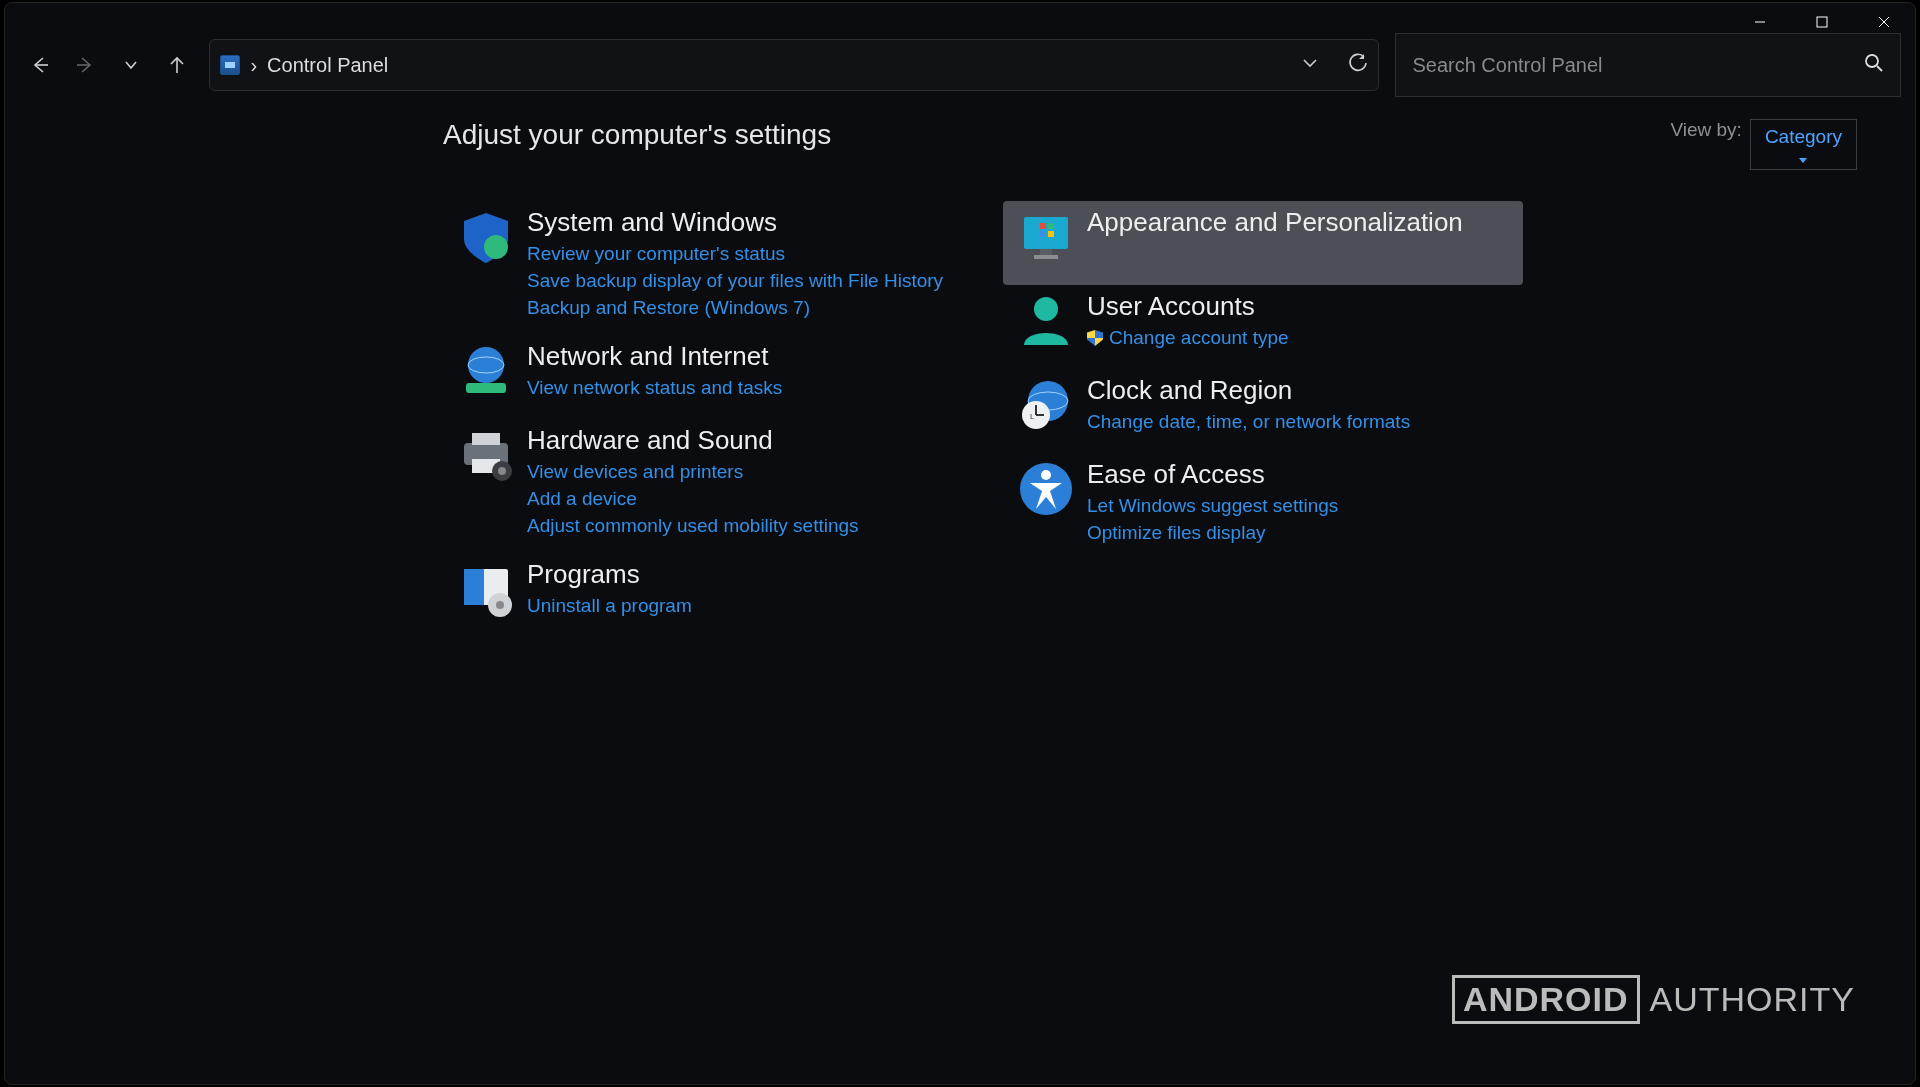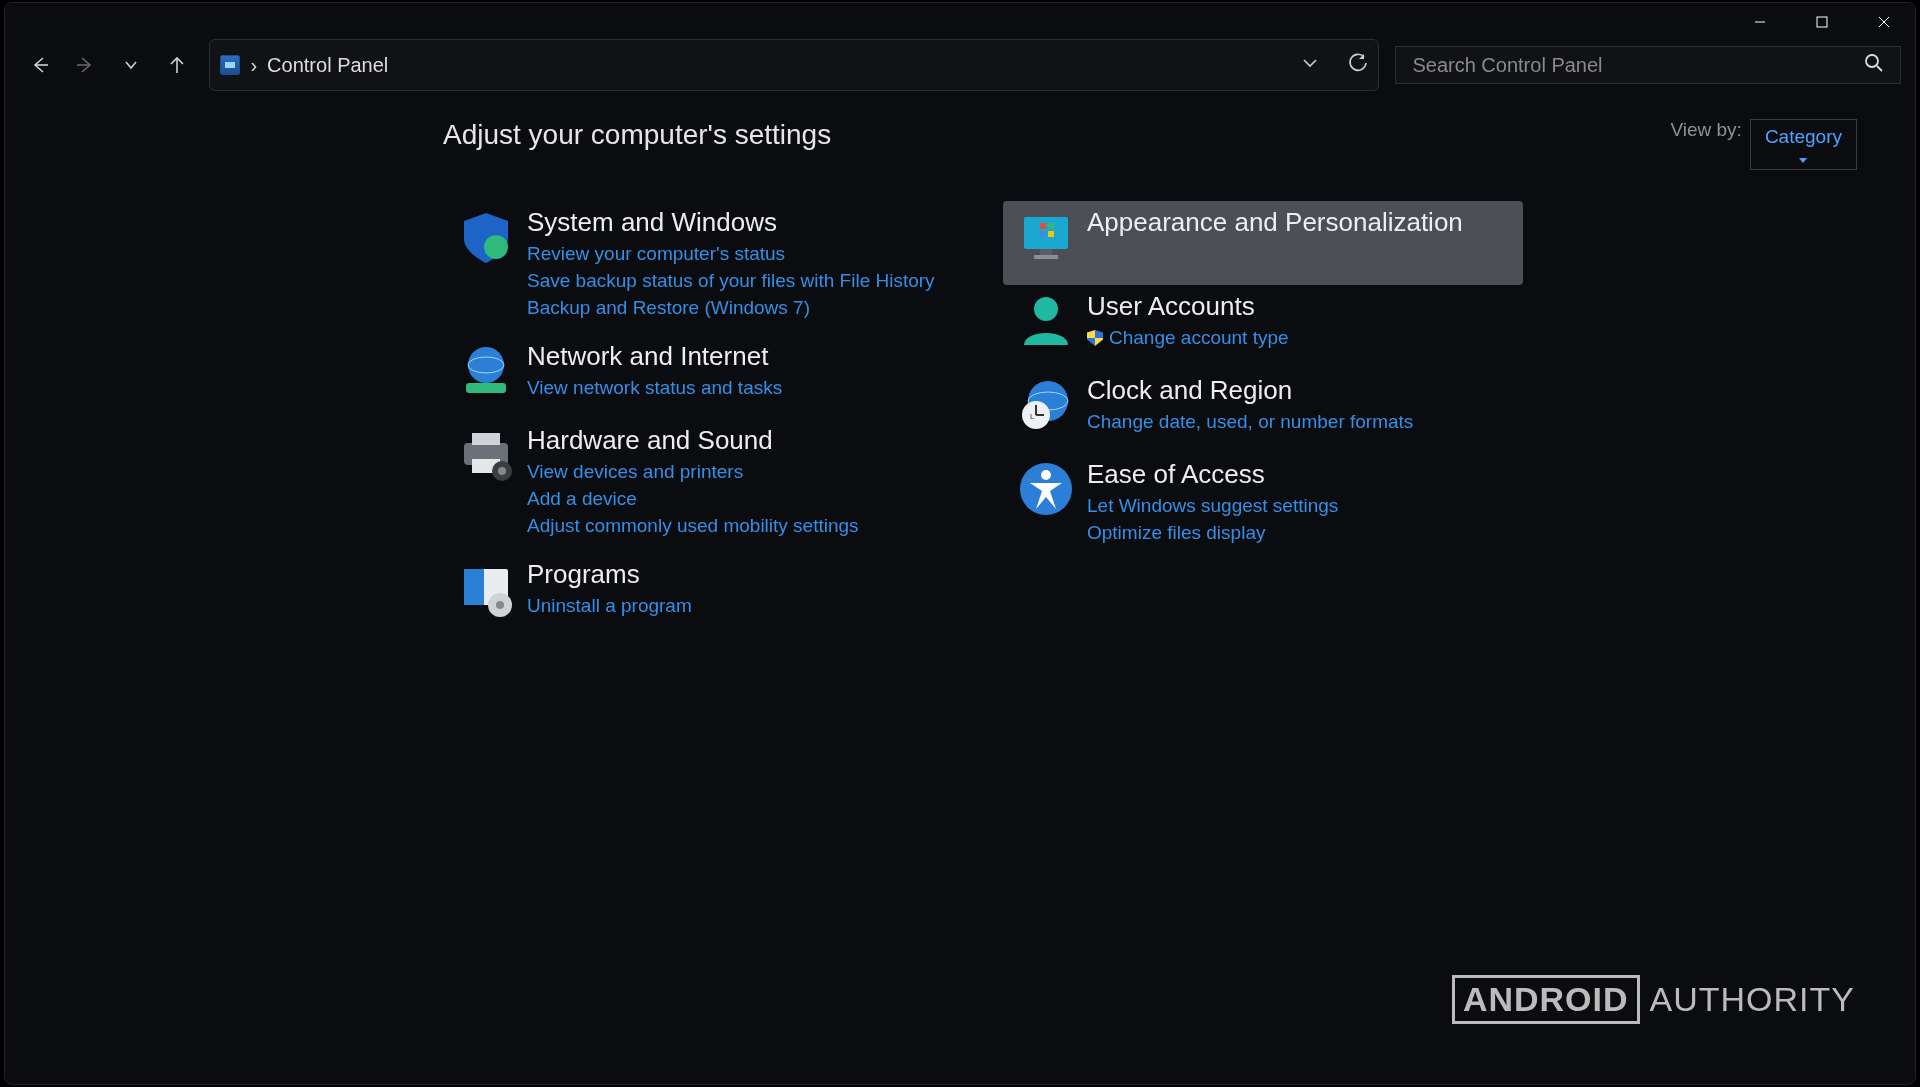--- a/index.html
+++ b/index.html
@@ -11,21 +11,21 @@
 .navrow { height: 48px; display: flex; align-items: center; padding: 0 14px; gap: 4px; }
 .navbtn { width: 42px; height: 42px; display: flex; align-items: center; justify-content: center; color: #d0d0d0; }
 .navbtn svg { stroke: #d0d0d0; stroke-width: 1.6; fill: none; }
 .navbtn.disabled svg { stroke: #666; }
 .addrbar { flex: 0 0 auto; margin-left: 8px; width: 1170px; height: 52px; background: #111215; border: 1px solid #2a2d34; border-radius: 6px; display: flex; align-items: center; padding: 0 10px; gap: 10px; }
 .addr-crumbs { display: flex; align-items: center; gap: 10px; color: #ddd; font-size: 20px; }
 .addr-icon { width: 20px; height: 20px; background: linear-gradient(#2a6fbf,#1b4e8c); border: 1px solid #1b4e8c; border-radius: 2px; display: flex; align-items: center; justify-content: center; }
 .addr-icon::after { content: ""; width: 10px; height: 6px; background: #9fd3ff; }
 .addr-spacer { flex: 1; }
 .addr-end { display: flex; align-items: center; gap: 30px; color: #ccc; }
-.searchbar { margin-left: 12px; width: 510px; height: 38px; background: #111215; border: 1px solid #2a2d34; border-radius: 0; display: flex; align-items: center; padding: 0 16px; }
+.searchbar { margin-left: 12px; width: 510px; height: 64px; background: #111215; border: 1px solid #2a2d34; border-radius: 0; display: flex; align-items: center; padding: 0 16px; }
 .searchbar input { flex: 1; background: transparent; border: none; outline: none; color: #ddd; font-size: 20px; }
 .searchbar input::placeholder { color: #8a8a8a; }
 .headerband { margin-top: 30px; height: 60px; display: flex; align-items: flex-start; padding-left: 438px; padding-right: 58px; }
 .hdrtitle { color: #e6e6e6; font-size: 28px; font-weight: 400; flex: 1; }
 .viewby { color: #8f9093; font-size: 19px; margin-right: 8px; }
 .viewdd { border: 1px solid #3a3d44; padding: 6px 14px; color: #4ea3ff; font-size: 19px; display: flex; align-items: center; gap: 10px; flex-direction: column; }
 .viewdd .caret { border-left: 4px solid transparent; border-right: 4px solid transparent; border-top: 5px solid #4ea3ff; }
 .content { margin-top: 22px; padding-left: 438px; display: flex; gap: 40px; }
 .col { width: 520px; }
 .cat { display: flex; padding: 6px 8px 14px 8px; border-radius: 4px; }
@@ -132,21 +132,21 @@
       <div class="cat">
         <div class="caticon">
           <svg width="56" height="56">
               <path d="M28 4 L50 12 V30 C50 44 28 54 28 54 C28 54 6 44 6 30 V12 Z" fill="#1e63c8"></path>
               <circle cx="38" cy="38" r="12" fill="#2fb97a"></circle>
             </svg>
         </div>
         <div class="catbody">
           <div class="cattitle">System and Windows</div>
           <a class="catlink">Review your computer's status</a>
-          <a class="catlink">Save backup status of your files with File History</a>
+          <a class="catlink">Save backup display of your files with File History</a>
           <a class="catlink">Backup and Restore (Windows 7)</a>
         </div>
       </div>
 
       <div class="cat">
         <div class="caticon">
           <svg width="56" height="56">
               <circle cx="28" cy="22" r="18" fill="#2c7fd6"></circle>
               <ellipse cx="28" cy="22" rx="18" ry="8" fill="none" stroke="#9fd3ff"></ellipse>
               <rect x="8" y="40" width="40" height="10" rx="3" fill="#2fb97a"></rect>
@@ -231,21 +231,21 @@
               <circle cx="30" cy="24" r="20" fill="#2c7fd6"></circle>
               <ellipse cx="30" cy="24" rx="20" ry="9" fill="none" stroke="#9fd3ff"></ellipse>
               <circle cx="18" cy="38" r="14" fill="#eef1f4"></circle>
               <line x1="18" y1="38" x2="18" y2="28" stroke="#333" stroke-width="2"></line>
               <line x1="18" y1="38" x2="26" y2="38" stroke="#333" stroke-width="2"></line>
               <text x="12" y="42" font-size="8" fill="#333">L</text>
             </svg>
         </div>
         <div class="catbody">
           <div class="cattitle">Clock and Region</div>
-          <a class="catlink">Change date, used, or number formats</a>
+          <a class="catlink">Change date, time, or network formats</a>
         </div>
       </div>
 
       <div class="cat">
         <div class="caticon">
           <svg width="56" height="56">
               <circle cx="28" cy="28" r="26" fill="#2c7fd6"></circle>
               <circle cx="28" cy="14" r="5" fill="#fff"></circle>
               <path d="M12 22 L44 22 L32 30 L38 48 L28 36 L18 48 L24 30 Z" fill="#fff"></path>
             </svg>

